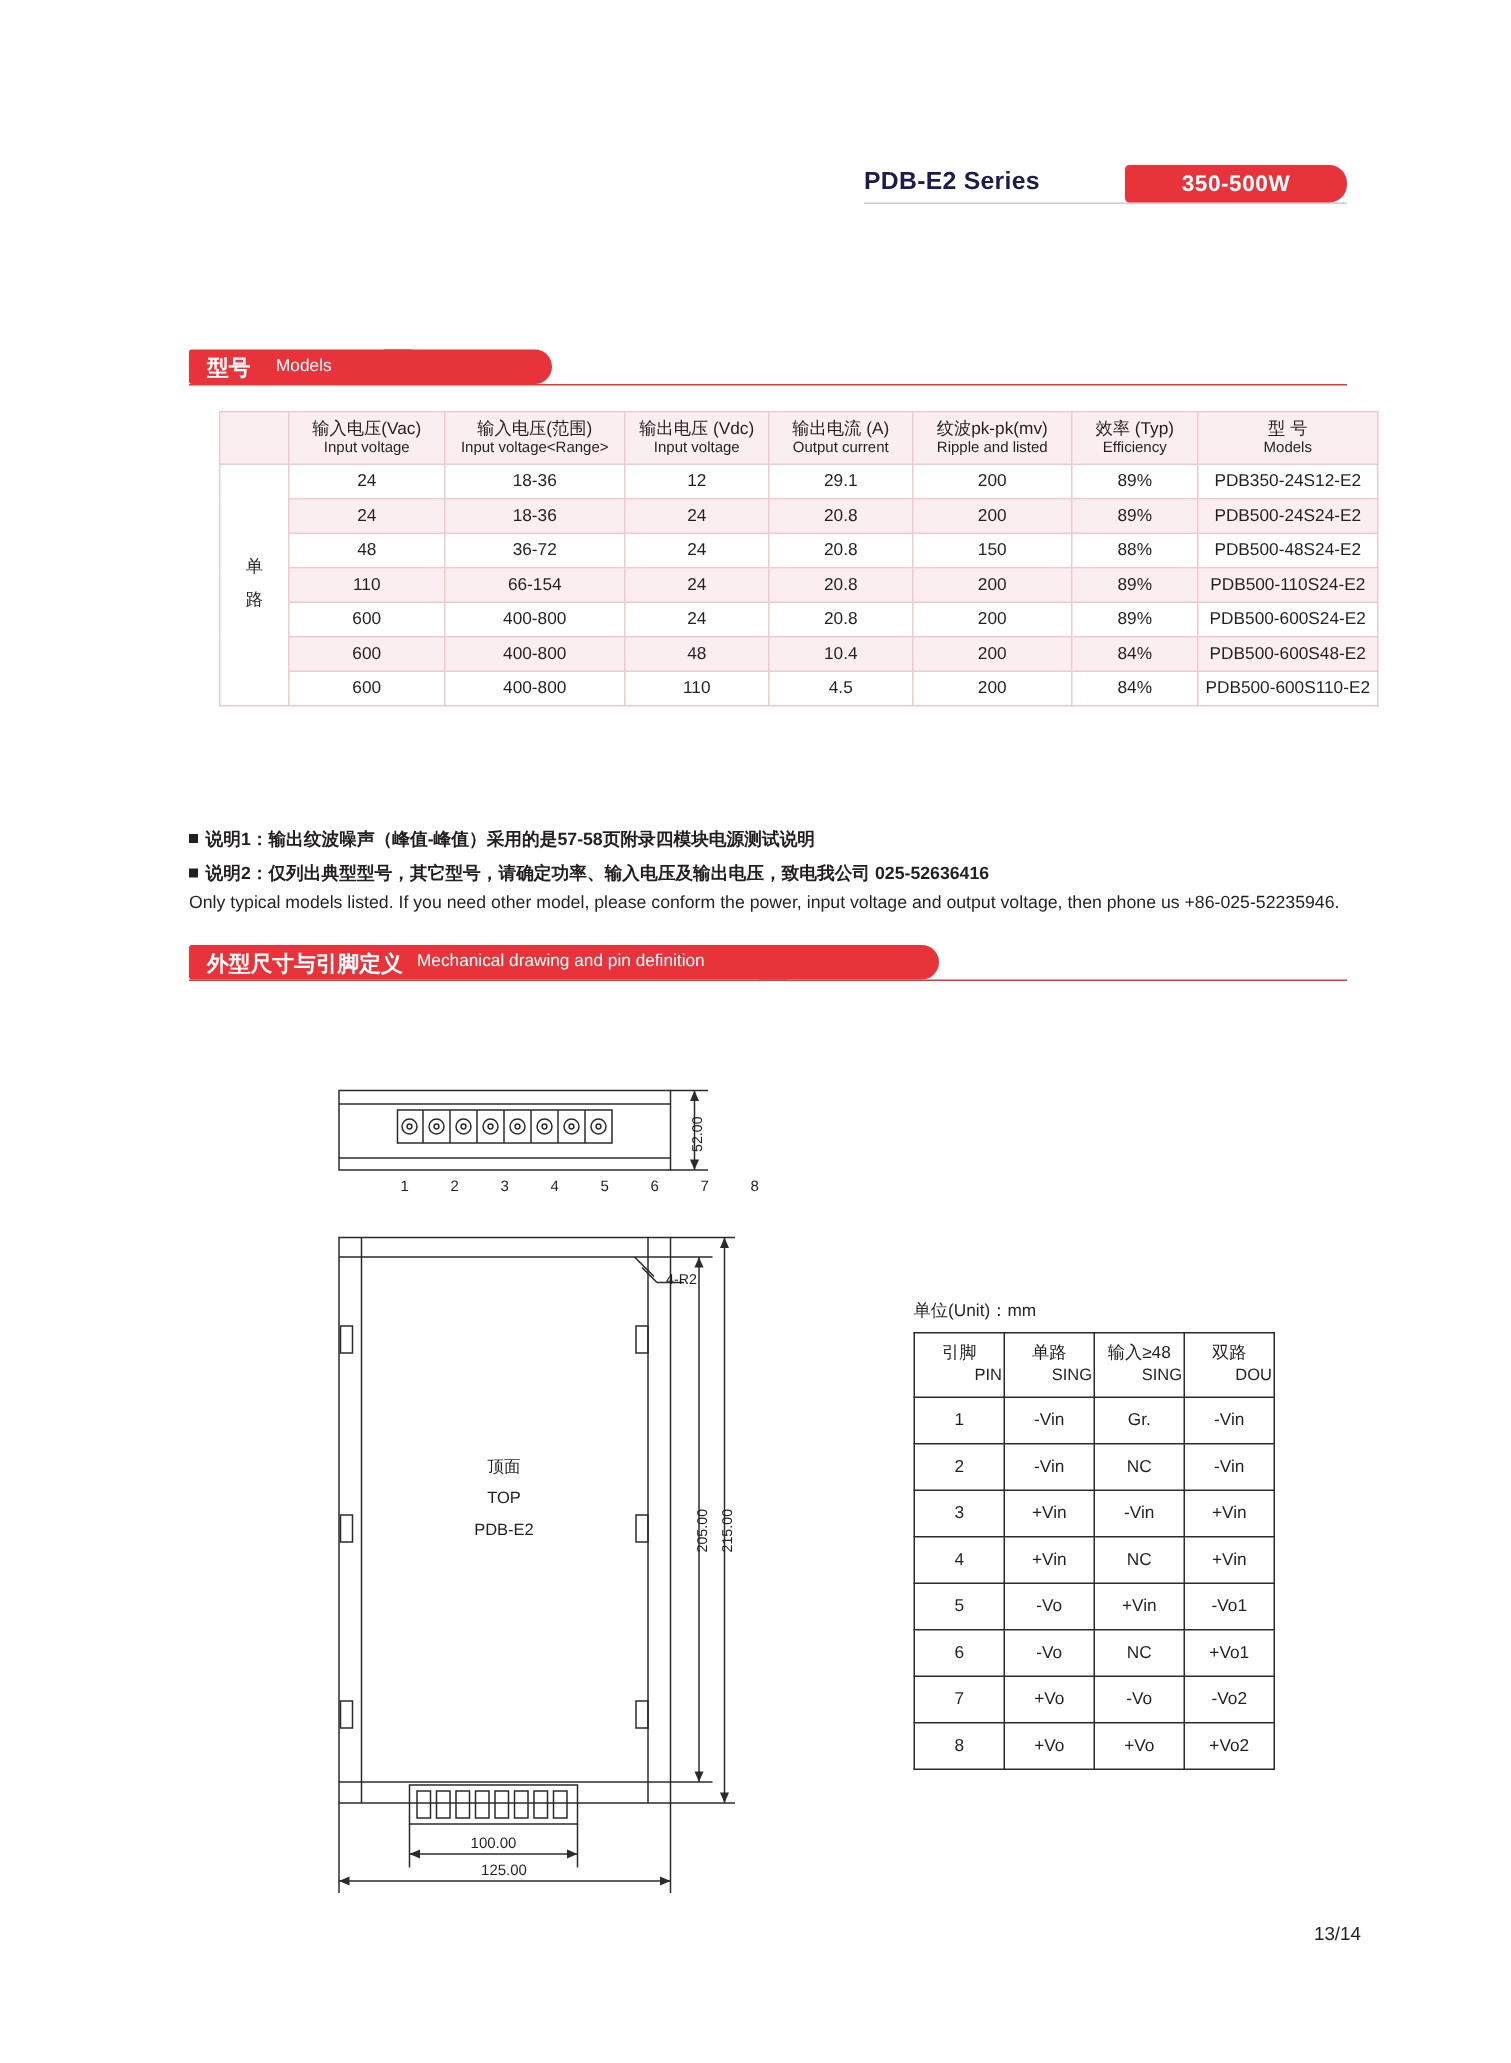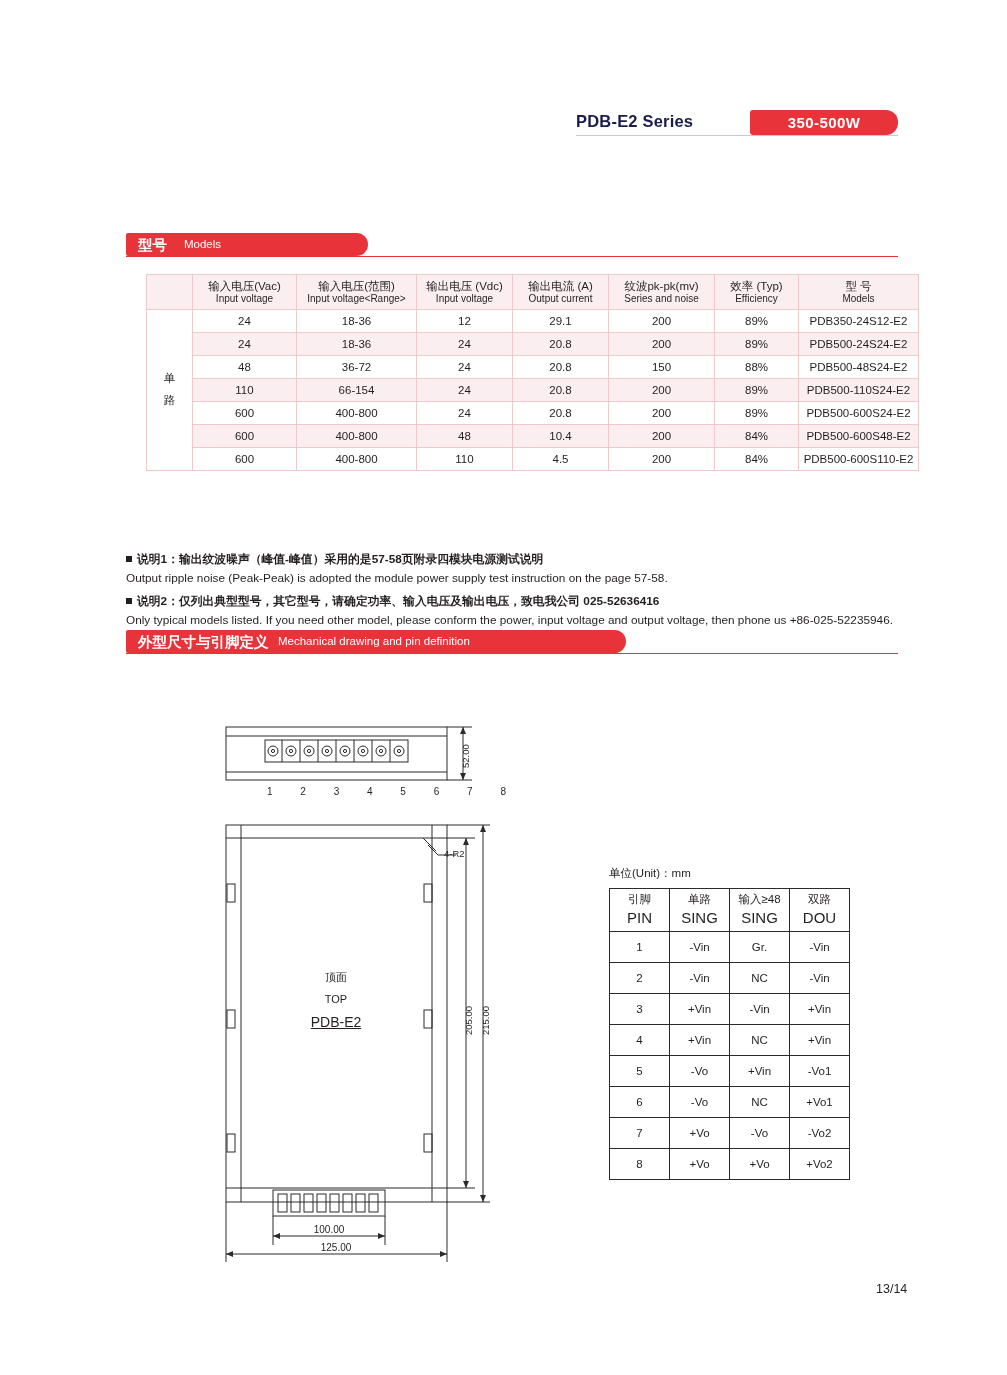--- a/index.html
+++ b/index.html
@@ -196,21 +196,21 @@
     width: 57px;
     height: 28px;
     text-align: center;
     vertical-align: middle;
     font-size: 11.5px;
     font-weight: normal;
     color: #231f20;
   }
   table.pins thead th { height: 40px; line-height: 1.35; }
   .pt-cn { display: block; font-size: 11.5px; }
-  .pt-en { display: block; font-size: 15px; }
+  .pt-en { display: block; font-size: 11px; text-align: right; }
 
   
   .page-num {
     position: absolute;
     left: 856px;
     top: 1282px;
     font-size: 12.5px;
     color: #231f20;
   }
 
@@ -278,21 +278,21 @@
           <th>
             <span class="th-cn">输出电压 (Vdc)</span>
             <span class="th-en">Input voltage</span>
           </th>
           <th>
             <span class="th-cn">输出电流 (A)</span>
             <span class="th-en">Output current</span>
           </th>
           <th>
             <span class="th-cn">纹波pk-pk(mv)</span>
-            <span class="th-en">Series and noise</span>
+            <span class="th-en">Ripple and listed</span>
           </th>
           <th>
             <span class="th-cn">效率 (Typ)</span>
             <span class="th-en">Efficiency</span>
           </th>
           <th>
             <span class="th-cn">型 号</span>
             <span class="th-en">Models</span>
           </th>
         </tr>
@@ -363,21 +363,20 @@
           <td class="models-col">PDB500-600S110-E2</td>
         </tr>
       </tbody>
     </table>
   </div>
 
   <div class="notes">
     <div class="note-line note-bold">
       <span class="note-sq"></span><span>说明1：输出纹波噪声（峰值-峰值）采用的是57-58页附录四模块电源测试说明</span>
     </div>
-    <div class="note-line">Output ripple noise (Peak-Peak) is adopted the module power supply test instruction on the page 57-58.</div>
     <div class="note-line note-bold" style="margin-top:4px;">
       <span class="note-sq"></span><span>说明2：仅列出典型型号，其它型号，请确定功率、输入电压及输出电压，致电我公司 025-52636416</span>
     </div>
     <div class="note-line">Only typical models listed. If you need other model, please conform the power, input voltage and output voltage, then phone us  +86-025-52235946.</div>
   </div>
 
   <div class="section-banner" style="left:106px; top:630px; width:772px;">
     <div class="banner-bg" style="width:400px;"></div>
     <div class="banner-tail" style="left:380px; width:120px;"></div>
     <div class="banner-label-cn">外型尺寸与引脚定义</div>
@@ -478,21 +477,21 @@
       <line x1="206" y1="1254" x2="427" y2="1254"></line>
       <path d="M206 1254 l7 -3 l0 6 z" fill="#2b2b2b" stroke="none"></path>
       <path d="M427 1254 l-7 -3 l0 6 z" fill="#2b2b2b" stroke="none"></path>
     </g>
   </svg>
 
   <div class="top-lbl" style="left:247px; top:786px; width:140px; letter-spacing:12.5px; font-size:10px;">1 2 3 4 5 6 7 8</div>
 
   <div class="top-lbl" style="left:266px; top:970px; width:100px; font-size:11px;">顶面</div>
   <div class="top-lbl" style="left:266px; top:993px; width:100px; font-size:11px;">TOP</div>
-  <div class="top-lbl" style="left:266px; top:1014px; width:100px; font-size:14px;text-decoration:underline;">PDB-E2</div>
+  <div class="top-lbl" style="left:266px; top:1014px; width:100px; font-size:11px;">PDB-E2</div>
 
   <div class="dim dim-v" style="left:440px; top:768px;">52.00</div>
   <div class="dim dim-v" style="left:443px; top:1035px;">205.00</div>
   <div class="dim dim-v" style="left:460px; top:1035px;">215.00</div>
   <div class="dim" style="left:424px; top:848px;">4-R2</div>
   <div class="top-lbl" style="left:259px; top:1224px; width:100px;">100.00</div>
   <div class="top-lbl" style="left:266px; top:1242px; width:100px;">125.00</div>
 
   <div class="unit-label">单位(Unit)：mm</div>
 

